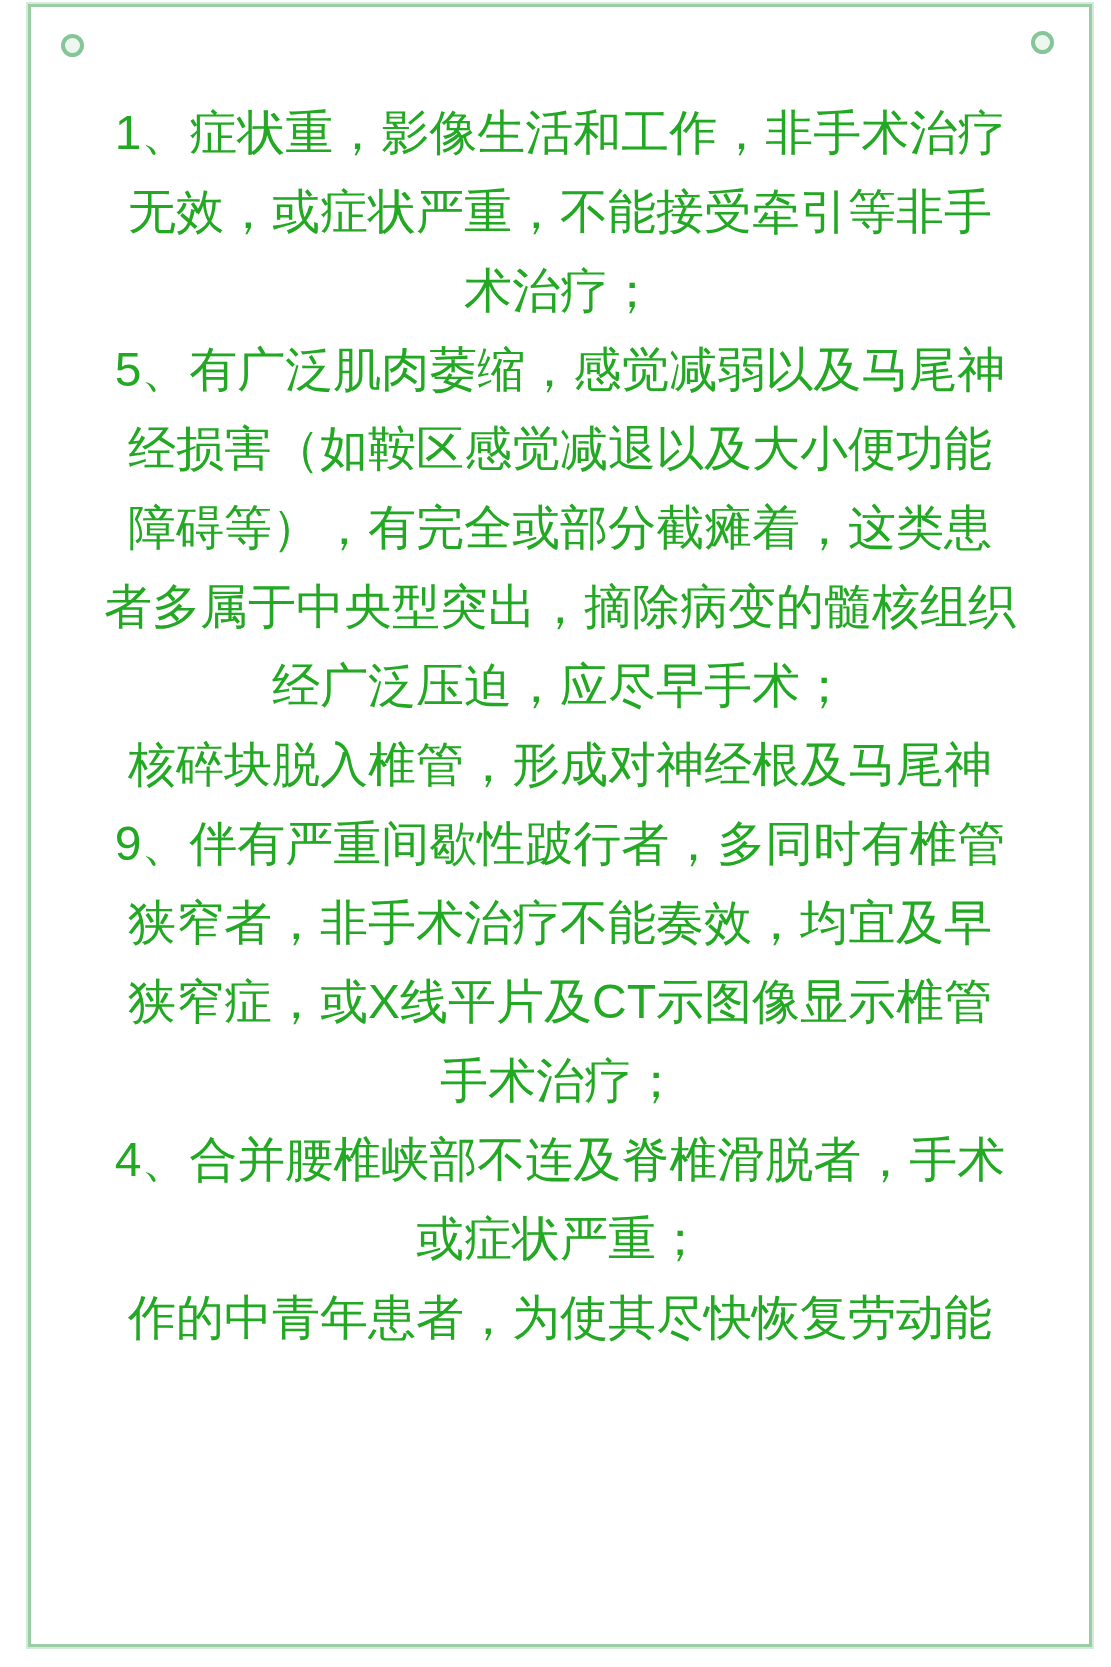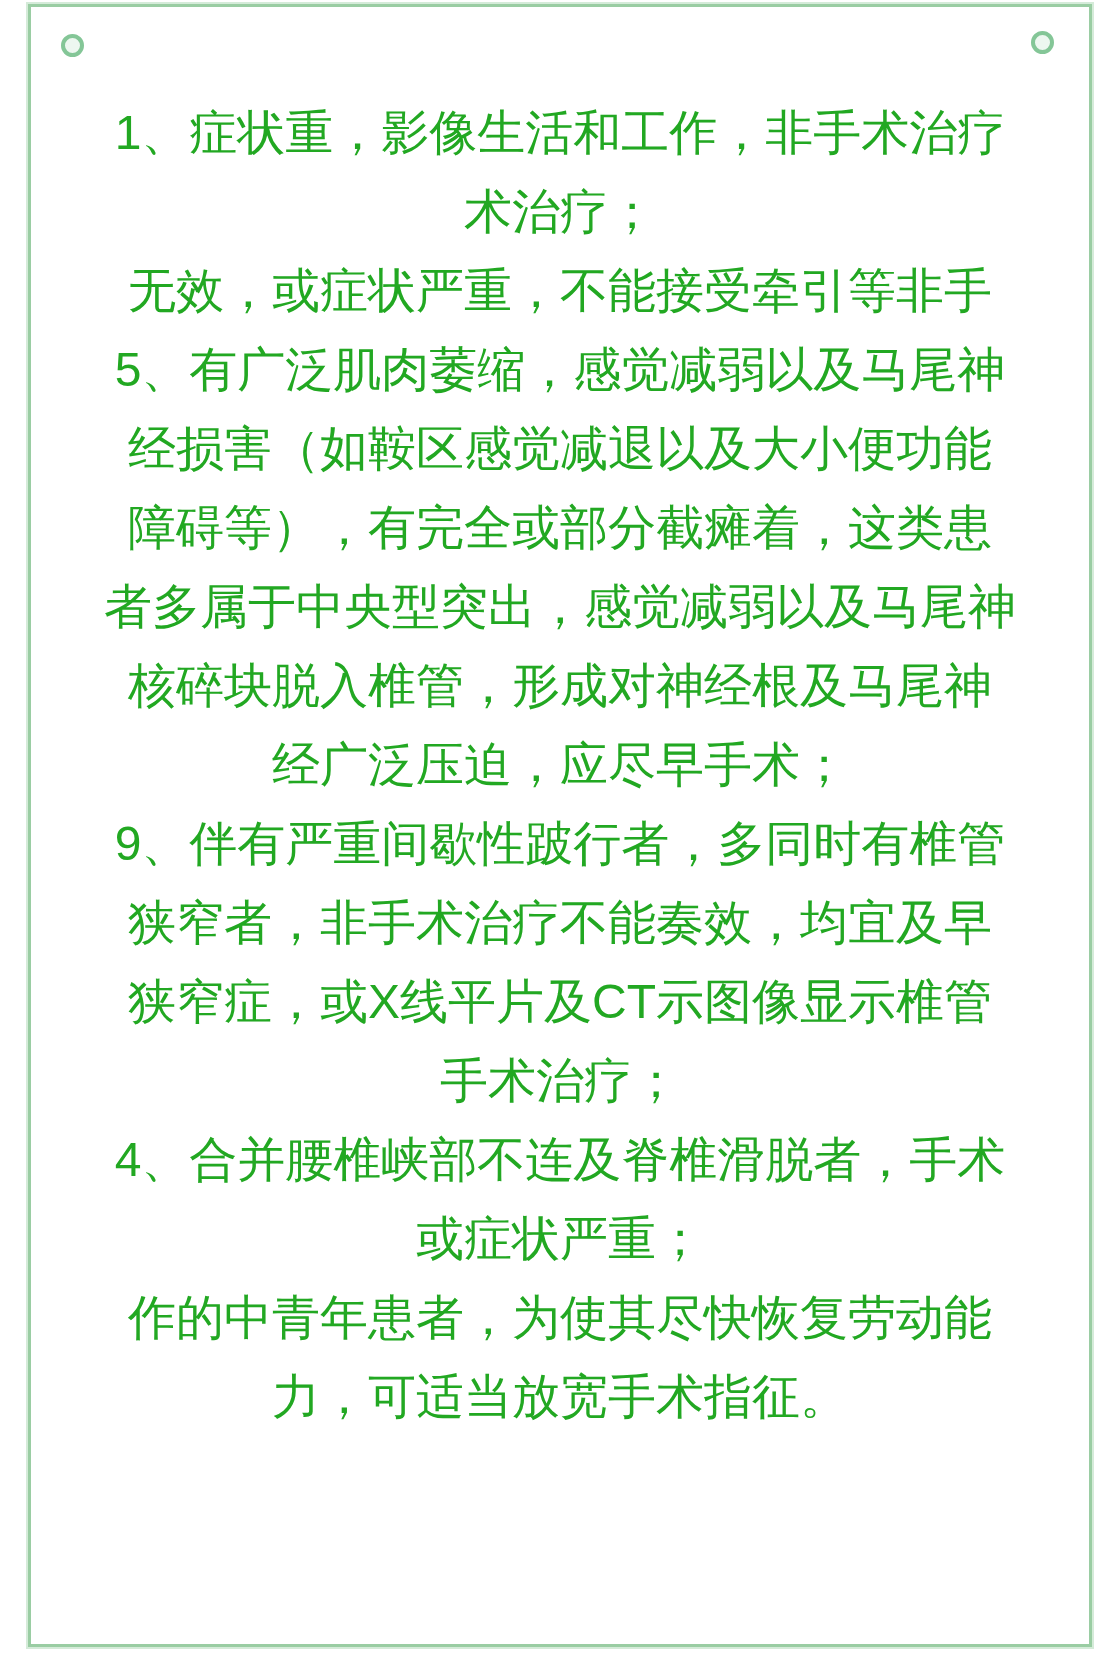--- a/index.html
+++ b/index.html
@@ -59,44 +59,43 @@
 <body>
 
 <div class="note-card">
   <span class="binder-ring left"></span>
   <span class="binder-ring right"></span>
 
   <div class="doc-body">
 
     <div class="para">
       <div class="text-line">1、症状重，影像生活和工作，非手术治疗</div>
+      <div class="text-line">无效，或症状严重，不能接受牵引等非手</div>
       <div class="text-line">术治疗；</div>
-      <div class="text-line">无效，或症状严重，不能接受牵引等非手</div>
     </div>
 
     <div class="para">
       <div class="text-line">5、有广泛肌肉萎缩，感觉减弱以及马尾神</div>
       <div class="text-line">经损害（如鞍区感觉减退以及大小便功能</div>
       <div class="text-line">障碍等），有完全或部分截瘫着，这类患</div>
-      <div class="text-line">者多属于中央型突出，感觉减弱以及马尾神</div>
+      <div class="text-line">者多属于中央型突出，摘除病变的髓核组织</div>
+      <div class="text-line">经广泛压迫，应尽早手术；</div>
       <div class="text-line">核碎块脱入椎管，形成对神经根及马尾神</div>
-      <div class="text-line">经广泛压迫，应尽早手术；</div>
     </div>
 
     <div class="para">
       <div class="text-line">9、伴有严重间歇性跛行者，多同时有椎管</div>
       <div class="text-line">狭窄者，非手术治疗不能奏效，均宜及早</div>
       <div class="text-line">狭窄症，或X线平片及CT示图像显示椎管</div>
       <div class="text-line">手术治疗；</div>
     </div>
 
     <div class="para">
       <div class="text-line">4、合并腰椎峡部不连及脊椎滑脱者，手术</div>
       <div class="text-line">或症状严重；</div>
     </div>
 
     <div class="para">
       <div class="text-line">作的中青年患者，为使其尽快恢复劳动能</div>
-      <div class="text-line">力，可适当放宽手术指征。</div>
     </div>
 
   </div>
 </div>
 
 </body></html>

